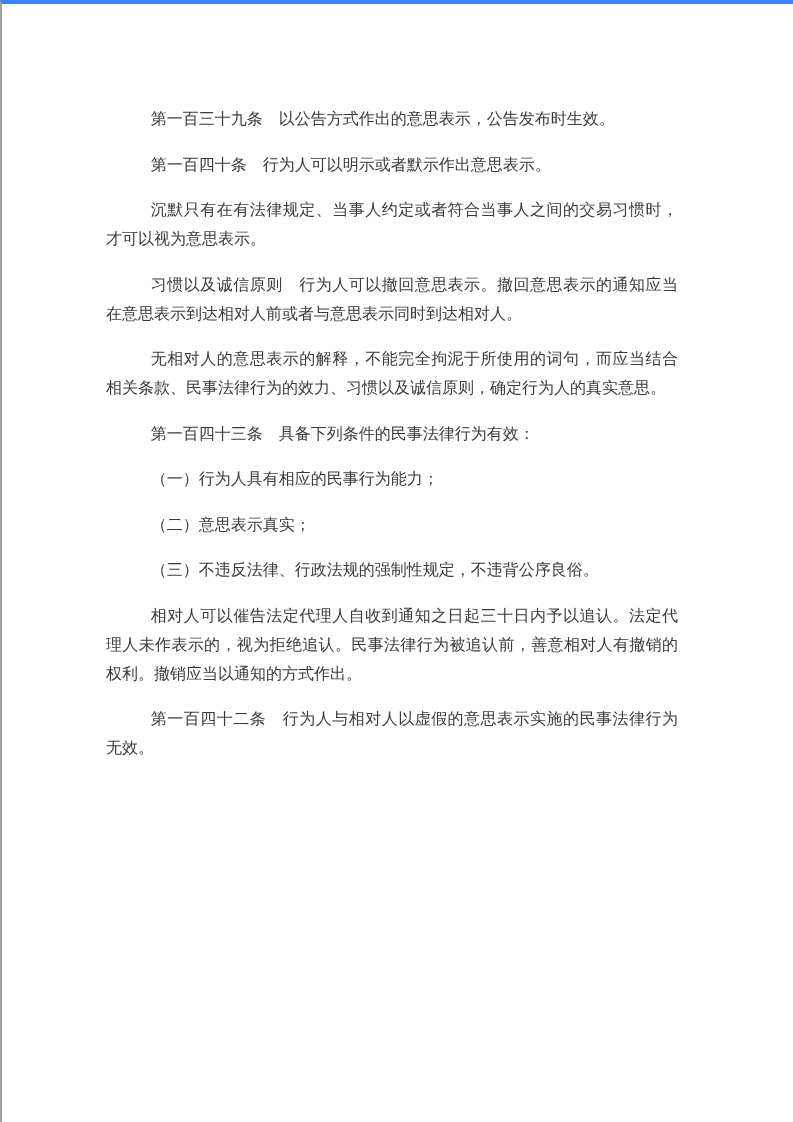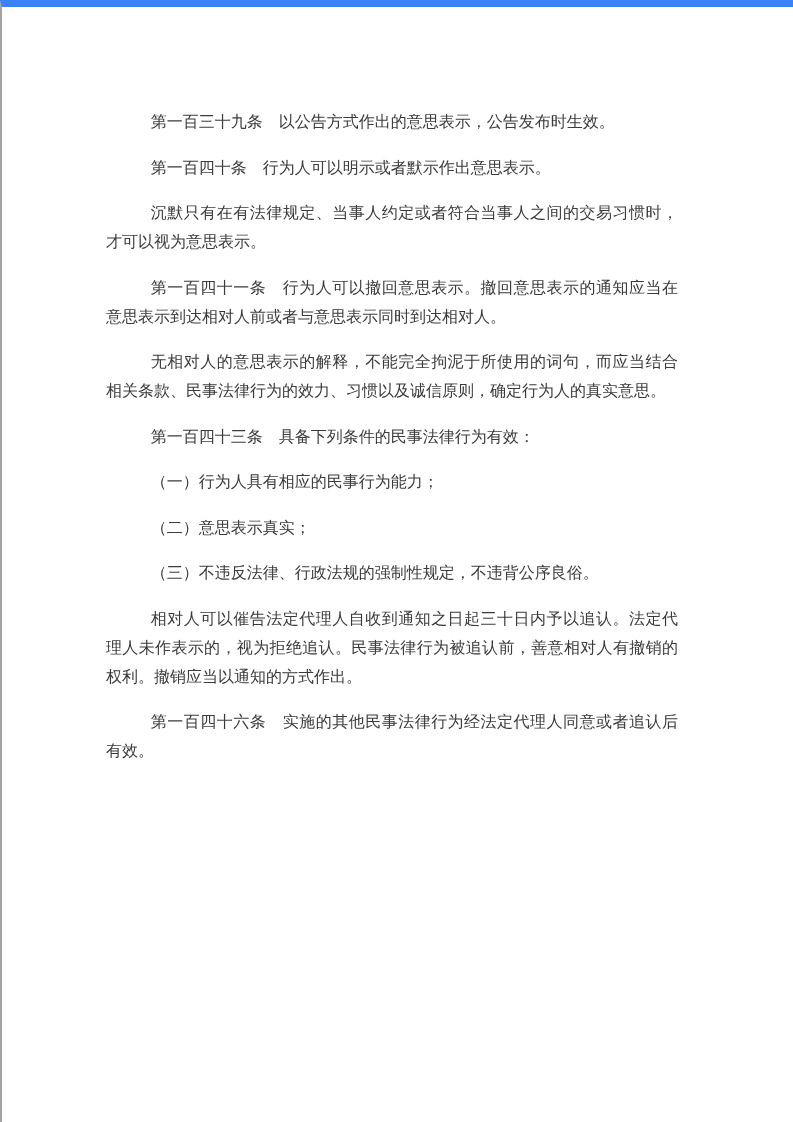--- a/index.html
+++ b/index.html
@@ -5,21 +5,21 @@
   html, body {
     margin: 0;
     padding: 0;
     background: #ffffff;
   }
   .page {
     position: relative;
     width: 793px;
     height: 1122px;
     background: #ffffff;
-    border-top: 7px solid #3b82f6;
+    border-top: 4px solid #3b82f6;
     border-left: 2px solid #a3a3a3;
     box-sizing: border-box;
     overflow: hidden;
     font-family: "Liberation Serif", "DejaVu Serif", serif;
   }
   .doc-body {
     position: absolute;
     left: 104px;
     top: 100px;
     width: 572px;
@@ -37,22 +37,22 @@
   }
 </style>
 </head>
 <body>
 
 <div class="page">
   <div class="doc-body">
     <p>第一百三十九条　以公告方式作出的意思表示，公告发布时生效。</p>
     <p>第一百四十条　行为人可以明示或者默示作出意思表示。</p>
     <p>沉默只有在有法律规定、当事人约定或者符合当事人之间的交易习惯时，才可以视为意思表示。</p>
-    <p>第一百四十一条　行为人可以撤回意思表示。撤回意思表示的通知应当在意思表示到达相对人前或者与意思表示同时到达相对人。</p>
+    <p>习惯以及诚信原则　行为人可以撤回意思表示。撤回意思表示的通知应当在意思表示到达相对人前或者与意思表示同时到达相对人。</p>
     <p>无相对人的意思表示的解释，不能完全拘泥于所使用的词句，而应当结合相关条款、民事法律行为的效力、习惯以及诚信原则，确定行为人的真实意思。</p>
     <p>第一百四十三条　具备下列条件的民事法律行为有效：</p>
     <p>（一）行为人具有相应的民事行为能力；</p>
     <p>（二）意思表示真实；</p>
     <p>（三）不违反法律、行政法规的强制性规定，不违背公序良俗。</p>
     <p>相对人可以催告法定代理人自收到通知之日起三十日内予以追认。法定代理人未作表示的，视为拒绝追认。民事法律行为被追认前，善意相对人有撤销的权利。撤销应当以通知的方式作出。</p>
-    <p>第一百四十六条　实施的其他民事法律行为经法定代理人同意或者追认后有效。</p>
+    <p>第一百四十二条　行为人与相对人以虚假的意思表示实施的民事法律行为无效。</p>
   </div>
 </div>
 
 </body></html>

